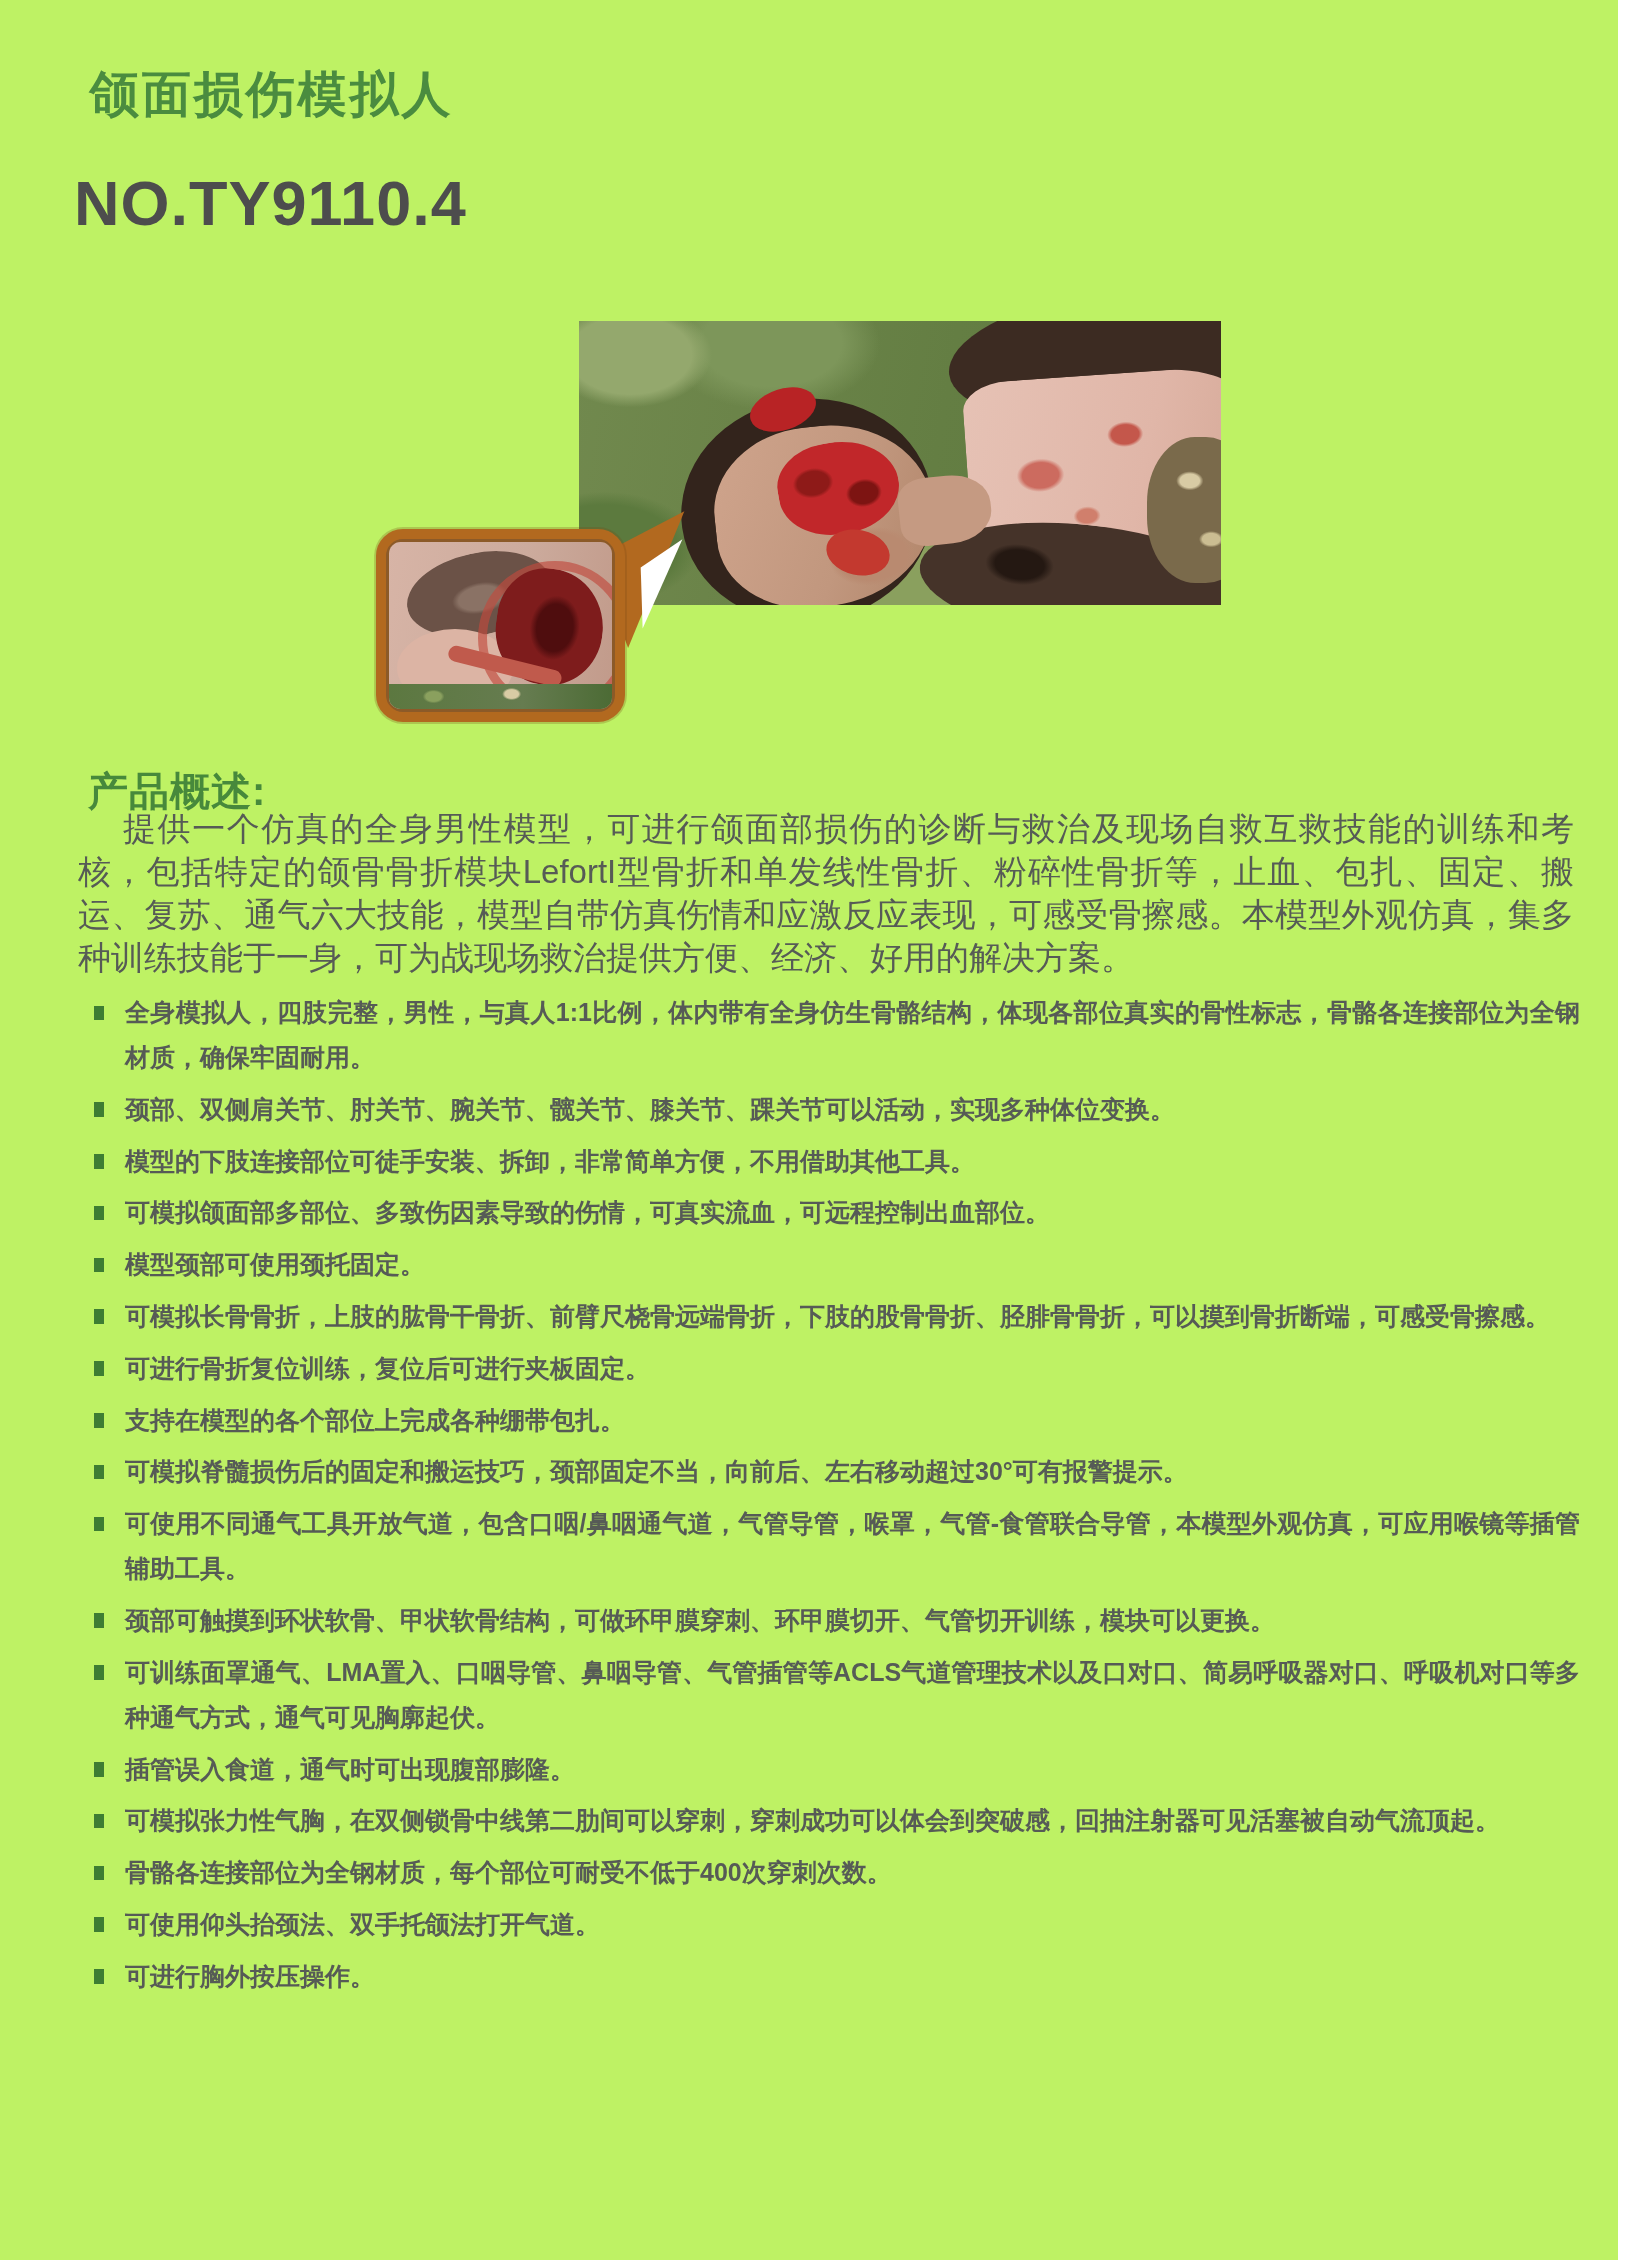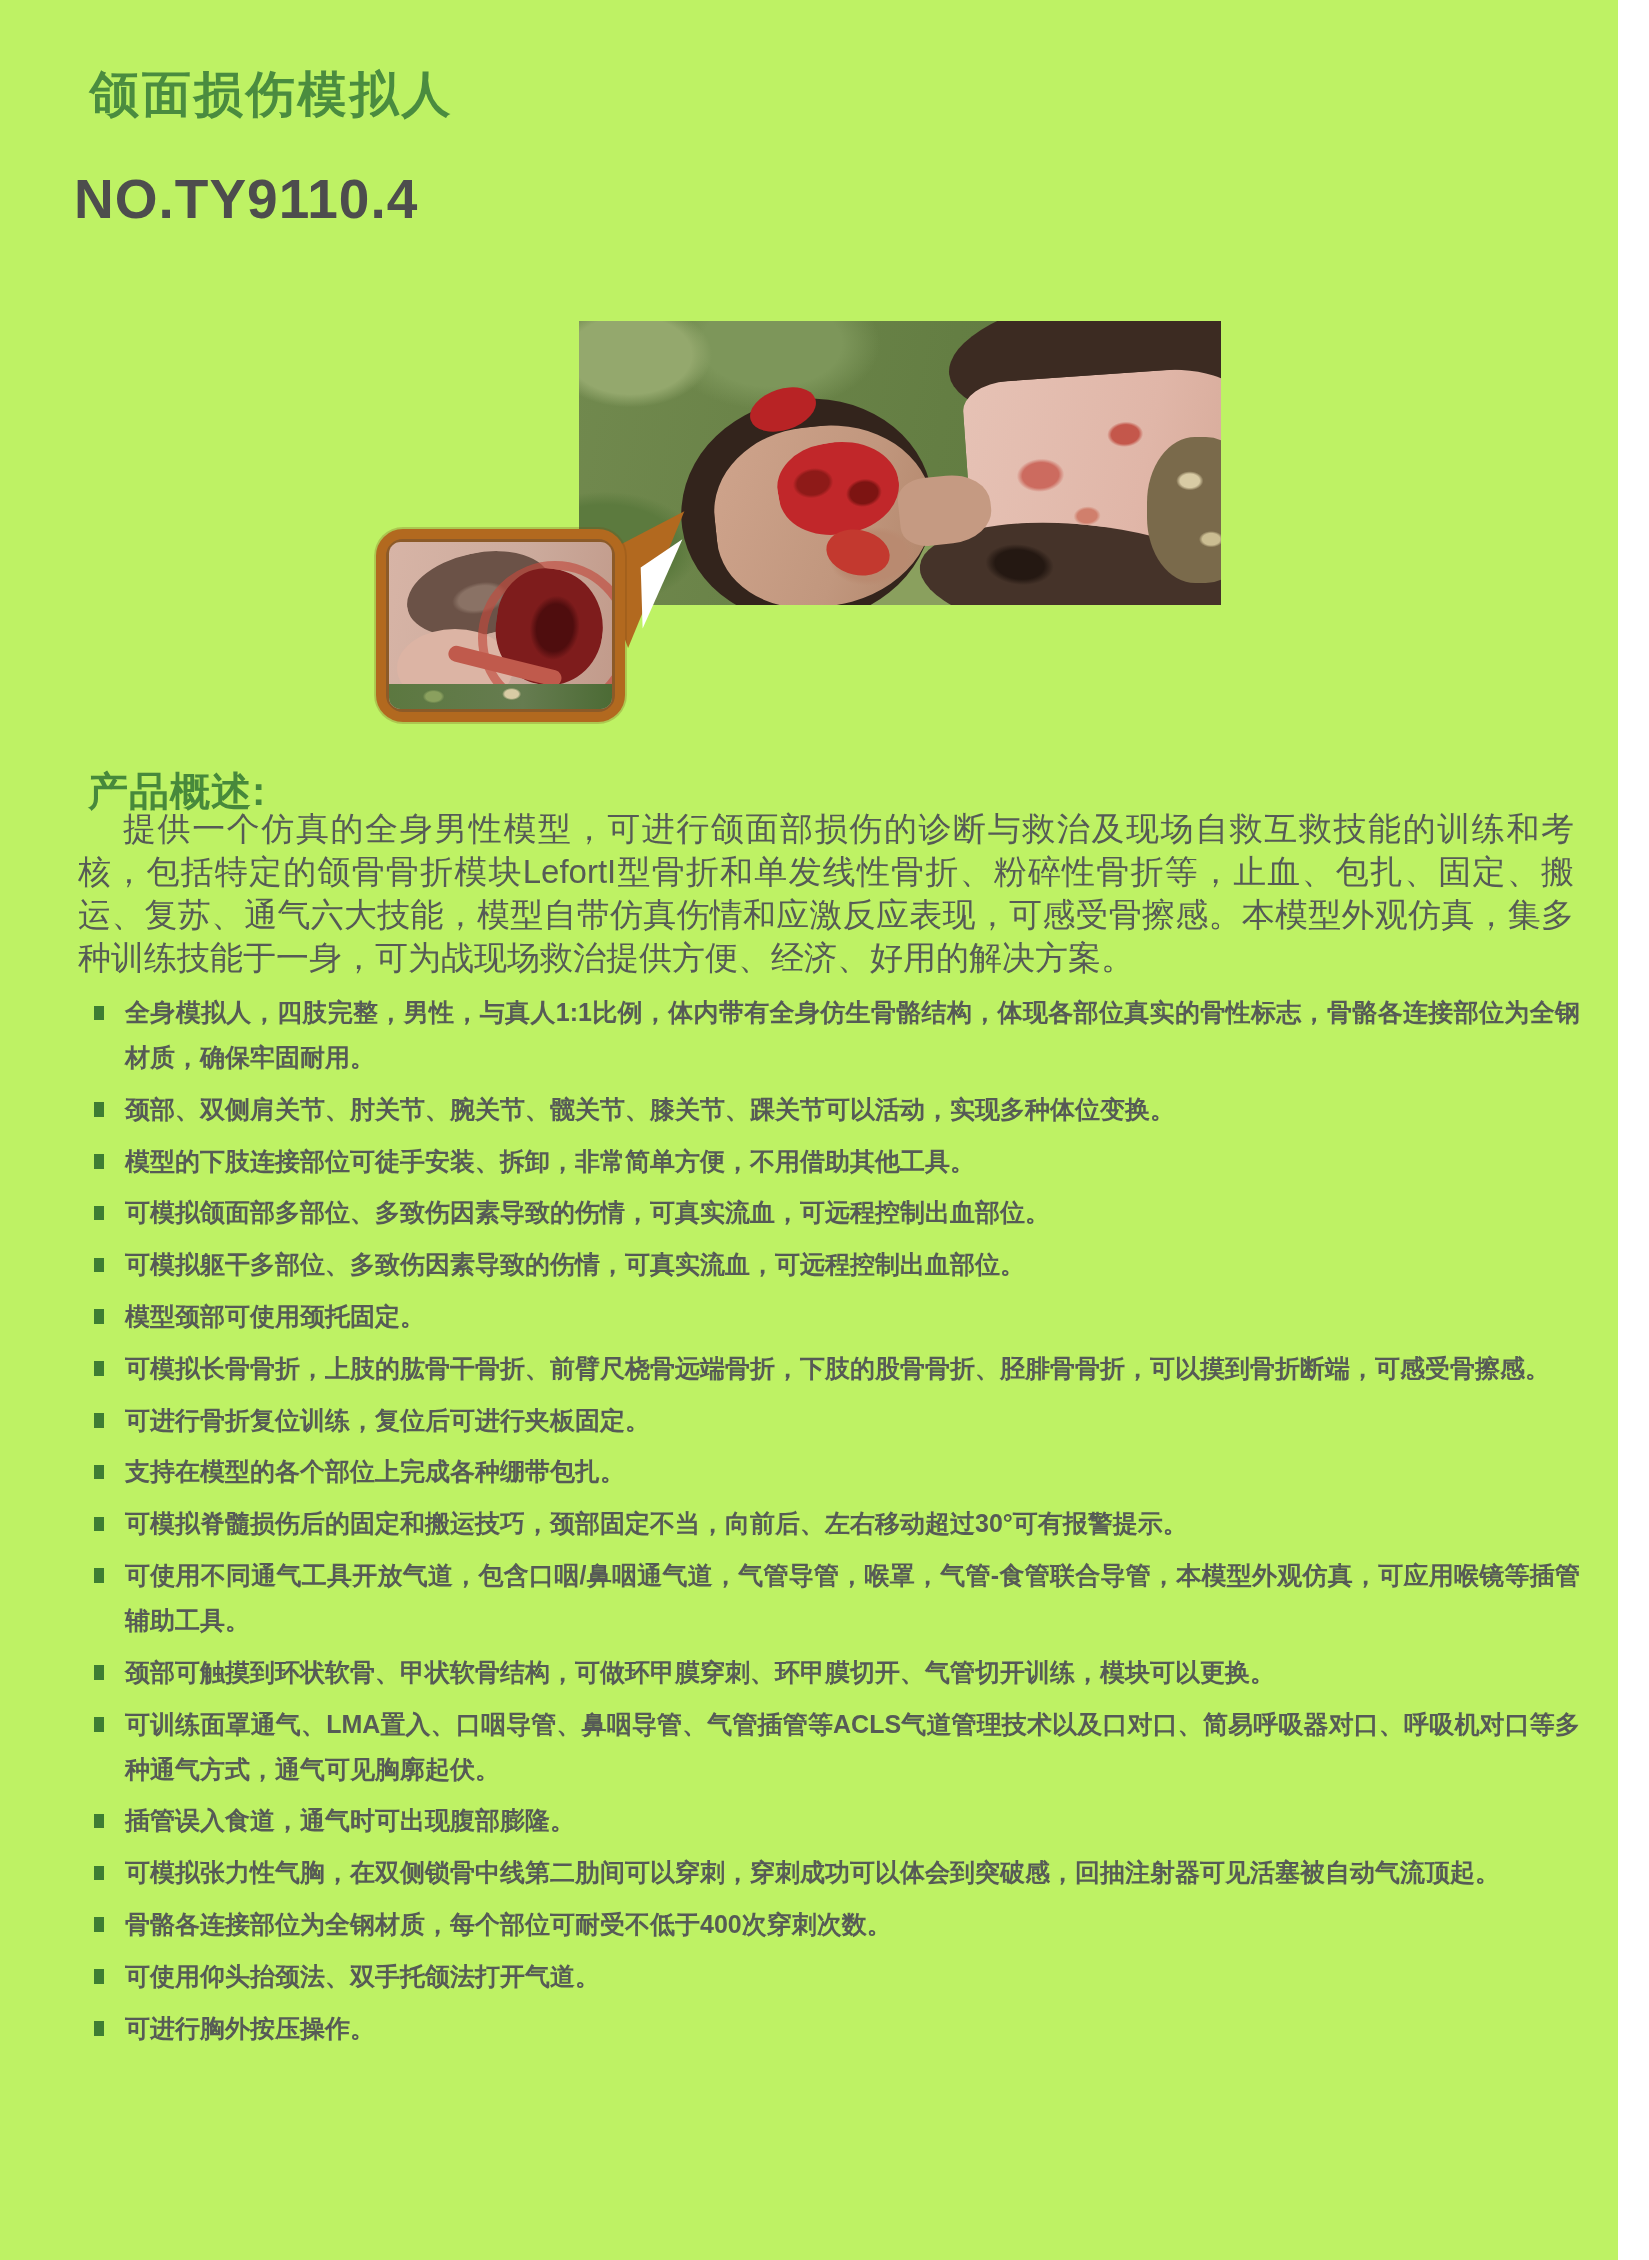--- a/index.html
+++ b/index.html
@@ -1,20 +1,20 @@
 <!DOCTYPE html>
 <html><head>
 <meta charset="utf-8">
 <style>
   html,body{margin:0;padding:0;background:#ffffff;}
   .page{position:relative;width:1618px;height:2261px;background:#bef264;overflow:hidden;
         font-family:"Liberation Sans","DejaVu Sans",sans-serif;}
   .title{position:absolute;left:90px;top:62px;font-size:49px;font-weight:bold;
          color:#4a8c3f;letter-spacing:2.9px;margin:0;}
-  .model-no{position:absolute;left:74px;top:167px;font-size:55px;font-weight:bold;
+  .model-no{position:absolute;left:74px;top:167px;font-size:63px;font-weight:bold;
             color:#4d4d4d;letter-spacing:1px;}
   
   .photo-area{position:absolute;left:0;top:0;width:1650px;height:776px;}
   .main-photo{position:absolute;left:579px;top:321px;width:642px;height:284px;
               overflow:hidden;background:#6f8a4f;}
   .main-photo .grass{position:absolute;inset:0;
       background:
         radial-gradient(136px 87px at 8% 12%,#94a86d 0 45%,transparent 60%),
         radial-gradient(175px 107px at 30% 8%,#7d965a 0 40%,transparent 62%),
         radial-gradient(194px 116px at 88% 8%,#4d6b35 0 50%,transparent 66%),
@@ -156,24 +156,20 @@
   <li class="feature-item">
     <span class="bullet"></span>
     <span class="feature-text">模型的下肢连接部位可徒手安装、拆卸，非常简单方便，不用借助其他工具。</span>
   </li>
 
   <li class="feature-item">
     <span class="bullet"></span>
     <span class="feature-text">可模拟颌面部多部位、多致伤因素导致的伤情，可真实流血，可远程控制出血部位。</span>
   </li>
 
-  <li class="feature-item">
-    <span class="bullet"></span>
-    <span class="feature-text">可模拟躯干多部位、多致伤因素导致的伤情，可真实流血，可远程控制出血部位。</span>
-  </li>
 
   <li class="feature-item">
     <span class="bullet"></span>
     <span class="feature-text">模型颈部可使用颈托固定。</span>
   </li>
 
   <li class="feature-item">
     <span class="bullet"></span>
     <span class="feature-text">可模拟长骨骨折，上肢的肱骨干骨折、前臂尺桡骨远端骨折，下肢的股骨骨折、胫腓骨骨折，可以摸到骨折断端，可感受骨擦感。</span>
   </li>

